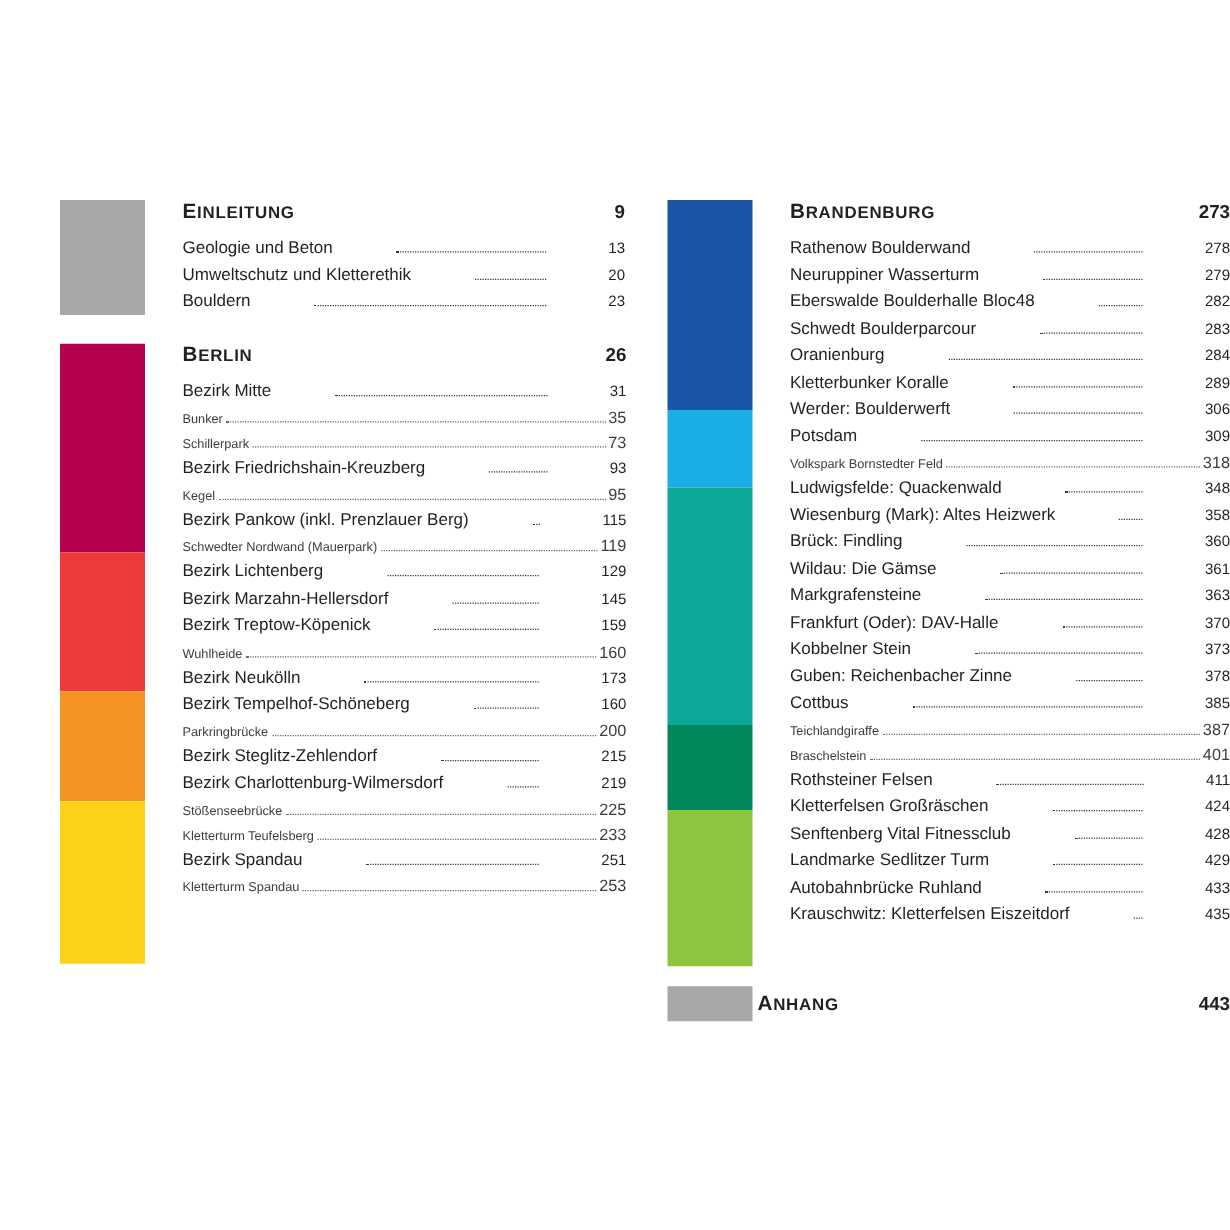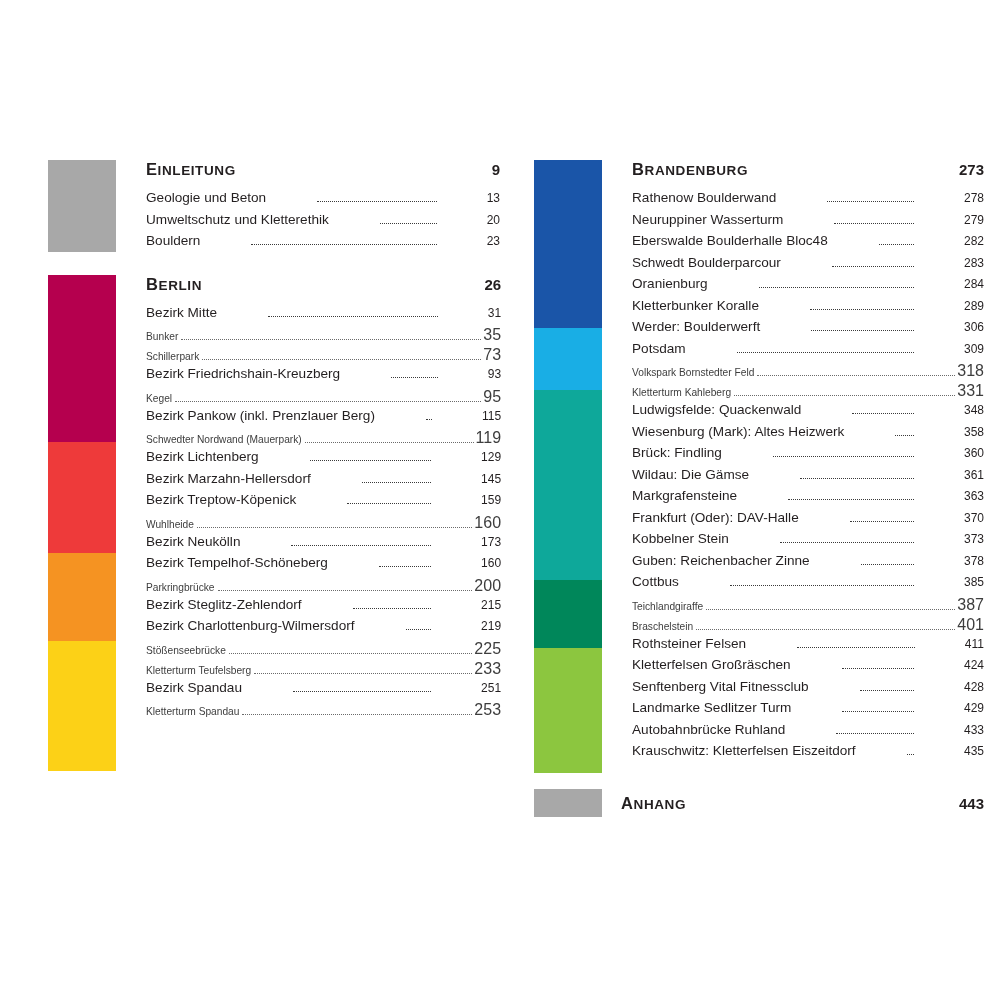--- a/index.html
+++ b/index.html
@@ -107,40 +107,40 @@
     gap: 48px;
   }
   .entry.lvl1 .pg { font-size: 12px; }
 
   .entry.lvl2 {
     height: 20px;
     font-size: 10.2px;
     color: #3d3d3d;
   }
   .entry.lvl2 .label { color: #3d3d3d; }
-  .entry.lvl2 .pg { font-size: 16px; color: #3d3d3d; }
+  .entry.lvl2 .pg { font-size: 13px; color: #3d3d3d; }
   .entry.lvl2 .leader {
     border-bottom: 1.2px dotted #6a6a6a;
     margin-bottom: 3px;
   }
   .gap-md { height: 20px; }
 
   .appendix {
     display: flex;
     align-items: center;
     margin-top: 16px;
   }
   .appendix .swatch {
     height: 28px;
   }
   .appendix .apx-inner {
     flex: 1 1 auto;
     display: flex;
     align-items: baseline;
-    padding-left: 19px;
+    padding-left: 4px;
   }
 </style>
 </head>
 <body>
 
 <div class="page">
   <div class="columns">
 
     <div class="col left">
 
@@ -344,25 +344,20 @@
           <div class="entry lvl1">
             <span class="label">Potsdam</span>
             <span class="leader"></span>
             <span class="pg">309</span>
           </div>
           <div class="entry lvl2">
             <span class="label">Volkspark Bornstedter Feld</span>
             <span class="leader"></span>
             <span class="pg">318</span>
           </div>
-          <div class="entry lvl2">
-            <span class="label">Kletterturm Kahleberg</span>
-            <span class="leader"></span>
-            <span class="pg">331</span>
-          </div>
           <div class="entry lvl1">
             <span class="label">Ludwigsfelde: Quackenwald</span>
             <span class="leader"></span>
             <span class="pg">348</span>
           </div>
           <div class="entry lvl1">
             <span class="label">Wiesenburg (Mark): Altes Heizwerk</span>
             <span class="leader"></span>
             <span class="pg">358</span>
           </div>

